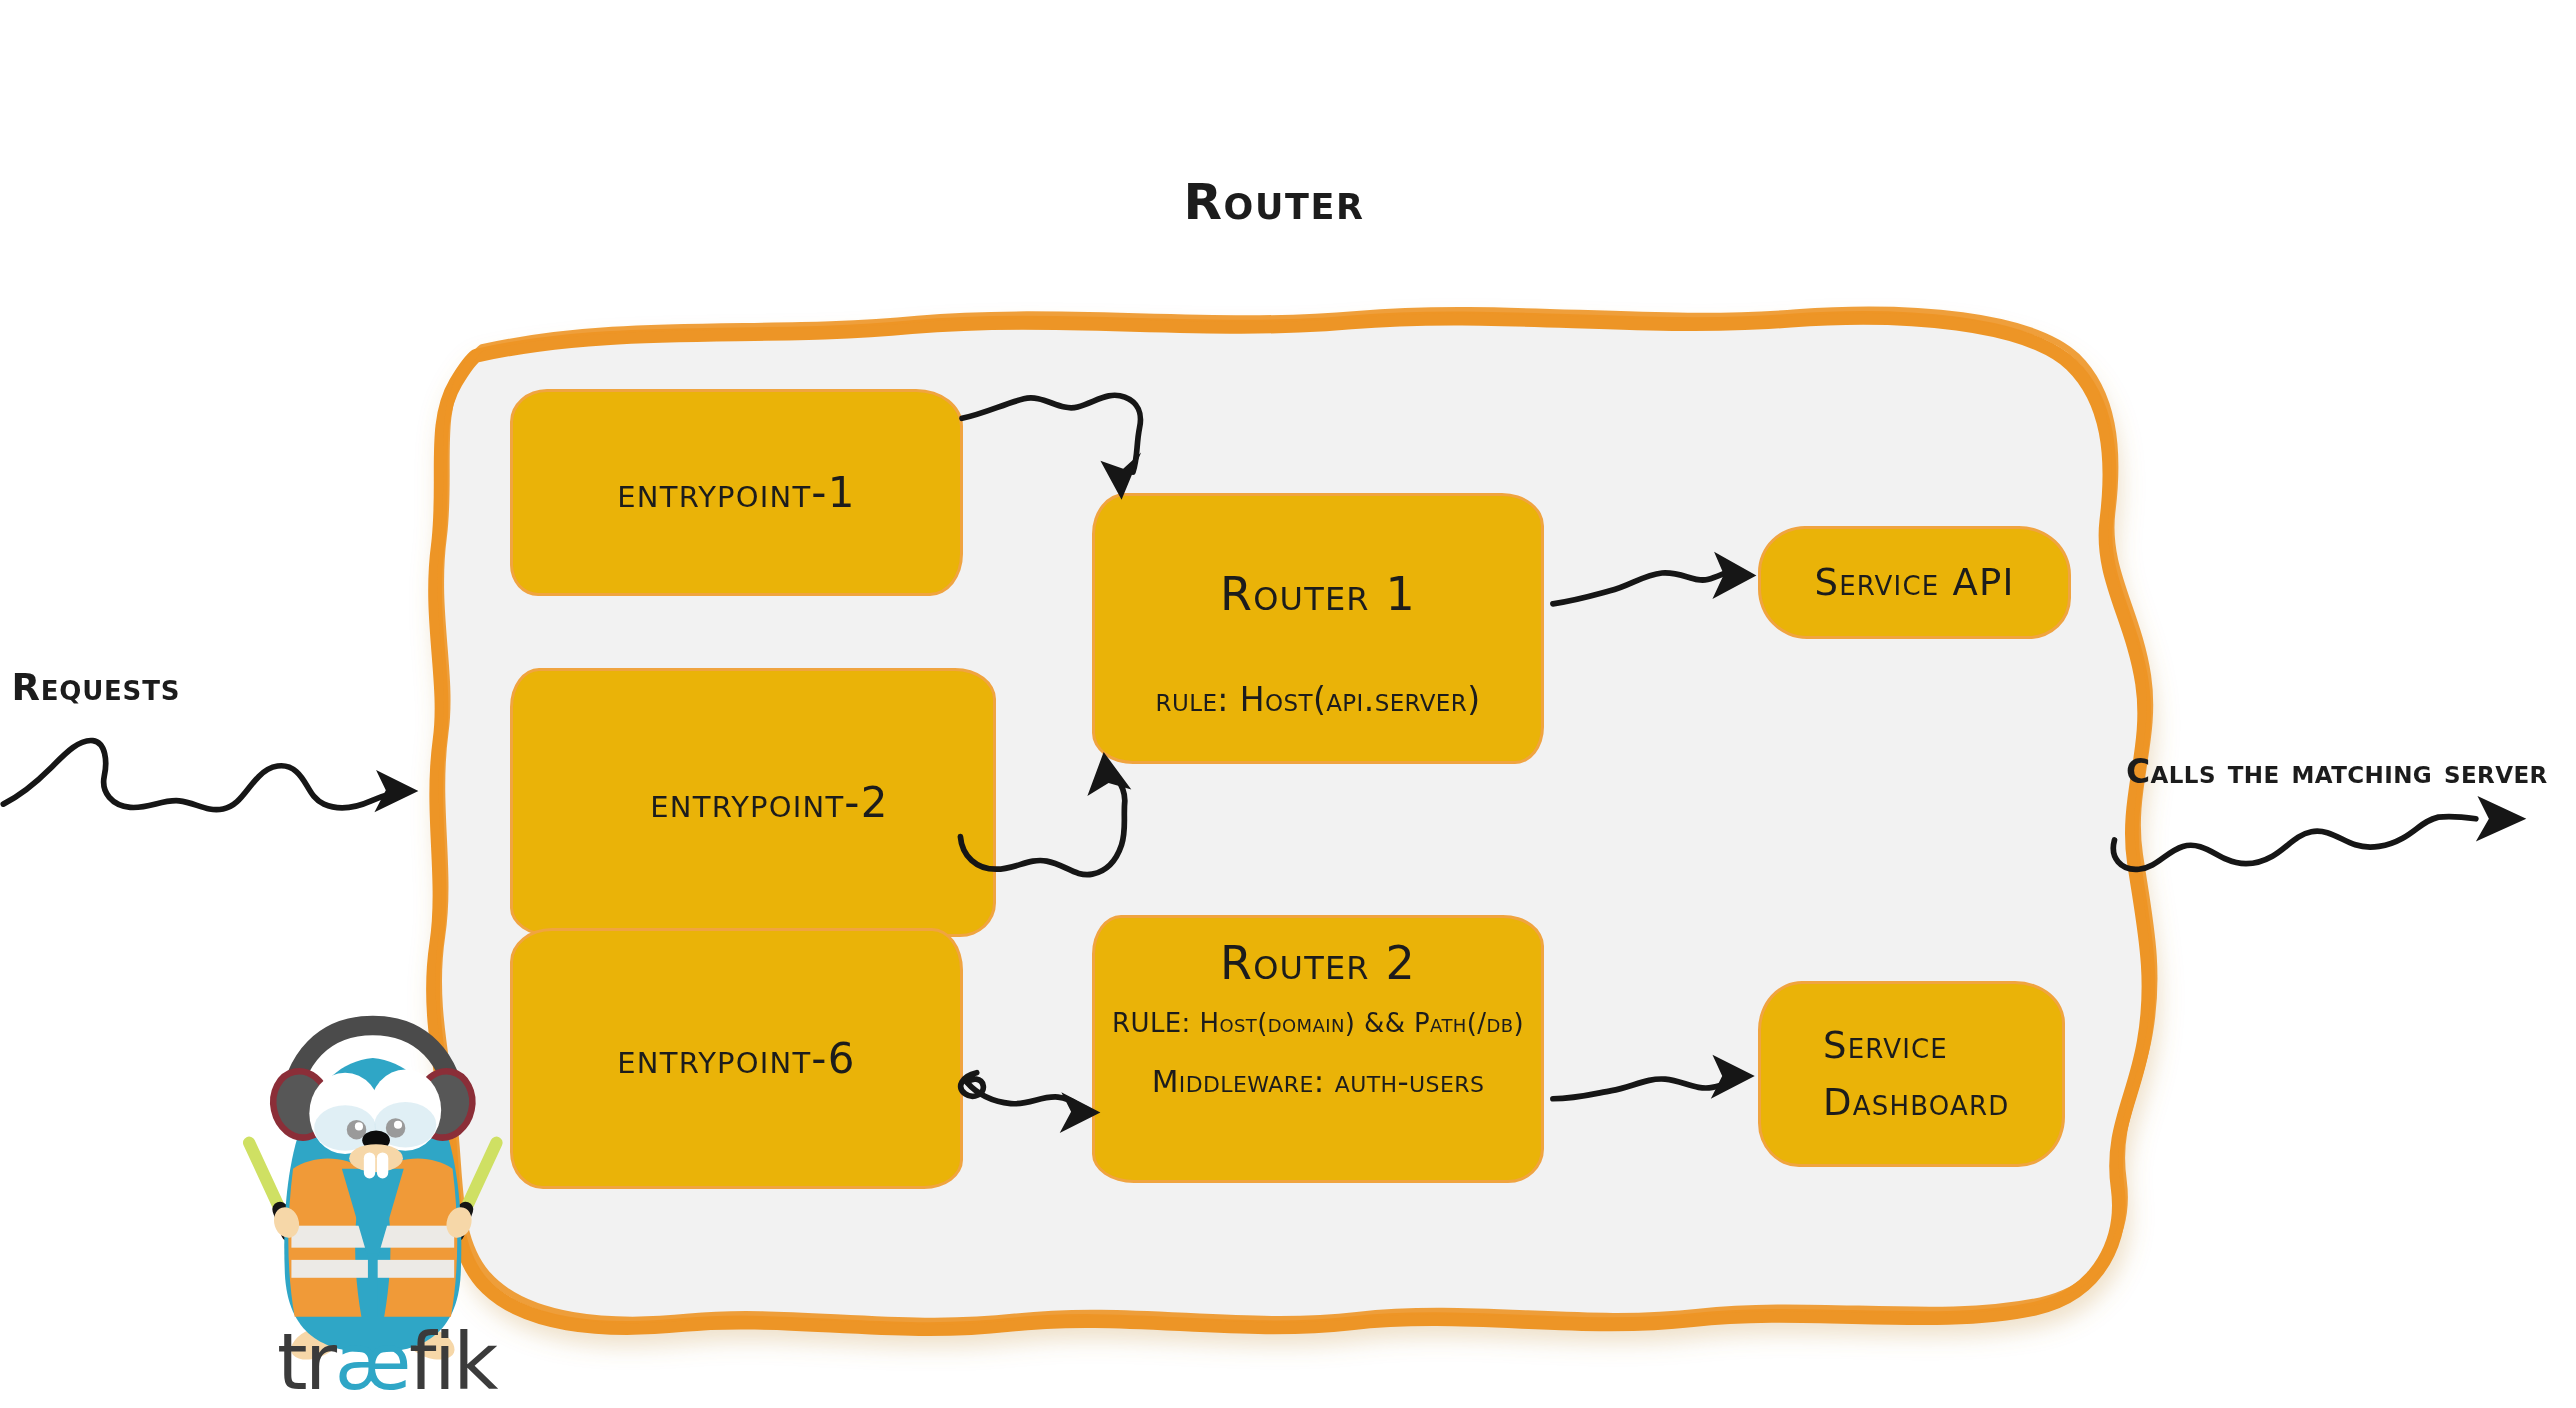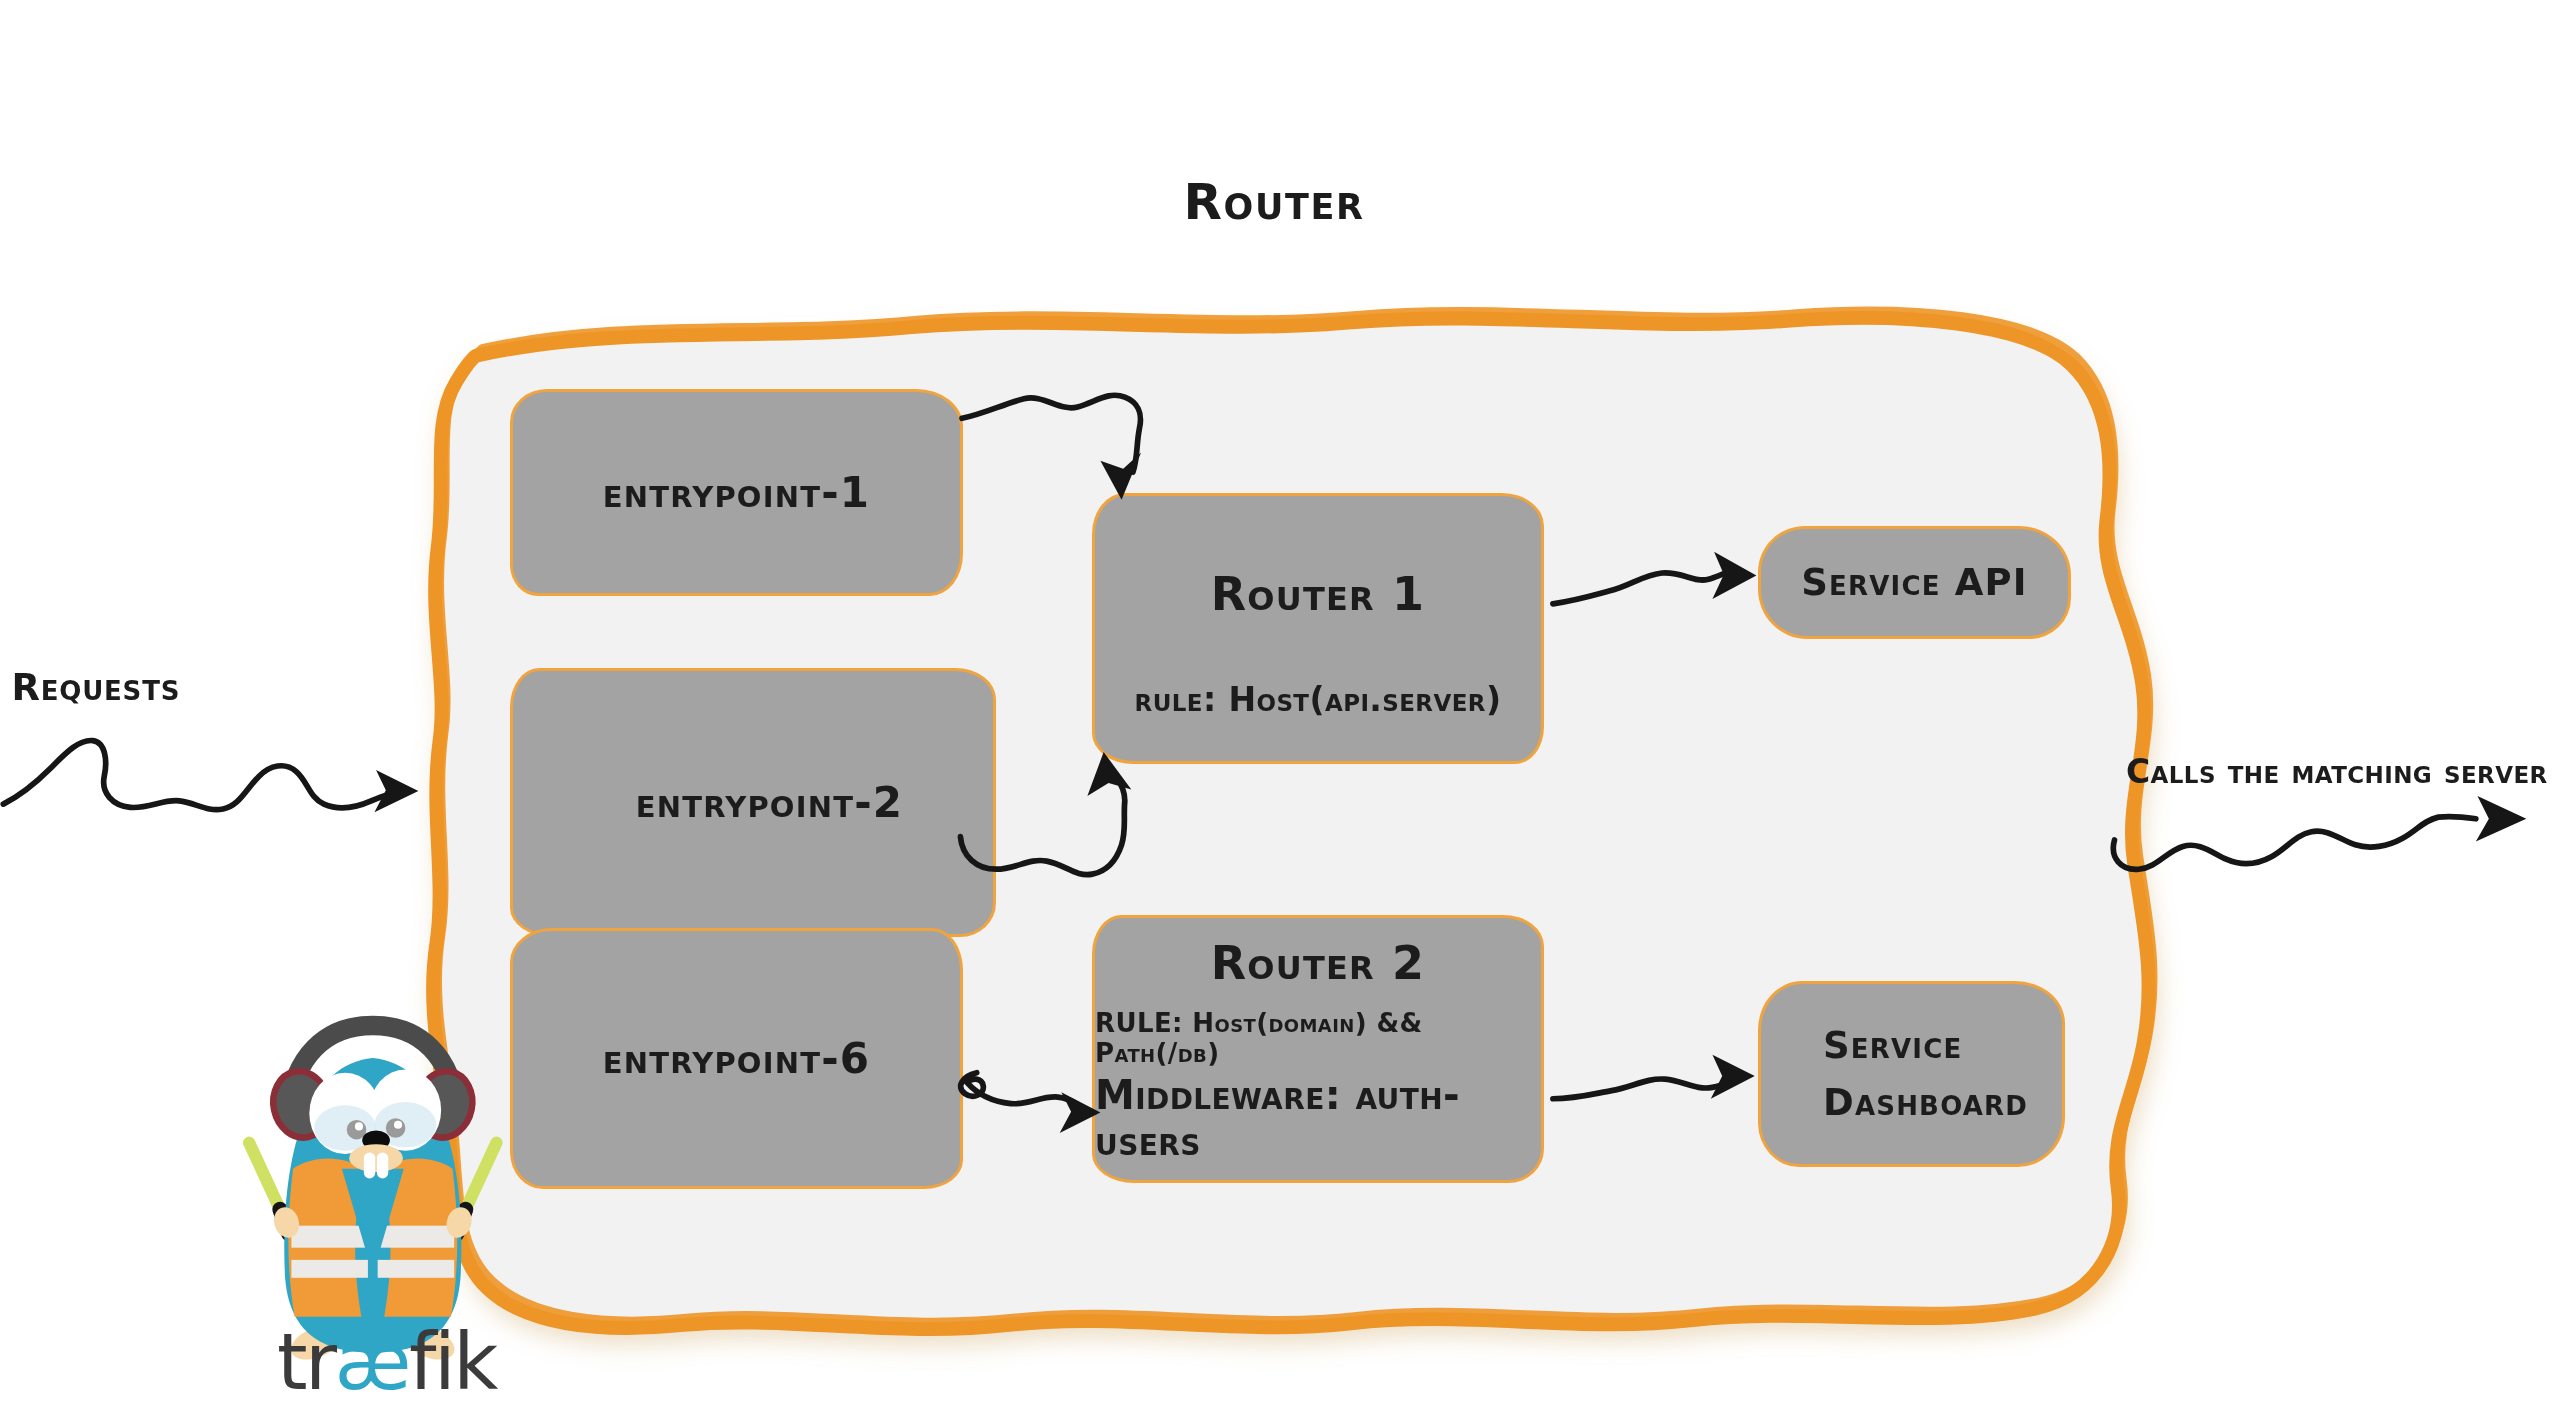--- a/index.html
+++ b/index.html
@@ -10,40 +10,40 @@
     color:#1c1c1c;
   }
   .layer{position:absolute;left:0;top:0;width:2576px;height:1408px;}
   #svg-under{z-index:1;}
   #svg-over{z-index:3;pointer-events:none;}
   .txt{position:absolute;font-variant-caps:small-caps;color:#1c1c1c;white-space:nowrap;z-index:4;}
   .title{left:1099px;top:173px;width:350px;text-align:center;font-size:50px;font-weight:600;letter-spacing:1.6px;}
   .requests-label{left:11.4px;top:666px;font-size:37px;font-weight:600;letter-spacing:0.8px;}
   .calls-label{left:2126px;top:752px;font-size:33px;font-weight:600;letter-spacing:0.4px;}
   .box{
-    position:absolute;z-index:2;background:#a3a3a3;border:3.3px solid #f0a440;
+    position:absolute;z-index:2;background:#eab308;border:3.3px solid #f0a440;
     display:flex;flex-direction:column;align-items:center;justify-content:center;
-    font-variant-caps:small-caps;font-weight:700;color:#1c1c1c;letter-spacing:1.2px;
+    font-variant-caps:small-caps;font-weight:400;color:#1c1c1c;letter-spacing:1.2px;
   }
   .r1{border-radius:37px 47px 33px 28px / 33px 37px 42px 31px;}
   .r2{border-radius:29px 41px 36px 42px / 39px 31px 34px 29px;}
   .r3{border-radius:42px 31px 39px 33px / 34px 42px 29px 37px;}
   .r4{border-radius:33px 42px 29px 41px / 41px 33px 37px 31px;}
   .r5{border-radius:47px 52px 42px 49px / 46px 49px 41px 50px;}
   .r6{border-radius:44px 50px 47px 41px / 49px 42px 50px 44px;}
   .ep{font-size:42px;}
   #ep1{left:510px;top:389px;width:447px;height:201px;}
   #ep2{left:510px;top:668px;width:447px;height:263px;padding-left:33px;}
   #ep3{left:510px;top:928px;width:447px;height:255px;}
   #router1{left:1092px;top:493px;width:452px;height:271px;justify-content:center;padding-top:28px;box-sizing:border-box;}
   #router2{left:1092px;top:915px;width:452px;height:268px;justify-content:flex-start;padding-top:18px;box-sizing:border-box;}
   .router-title{font-size:46px;}
   .router-rule1{font-size:33px;margin-top:59px;letter-spacing:0.4px;}
   .router2-rule{font-size:26px;margin-top:18px;letter-spacing:0.4px;}
-  .router2-mw{font-size:40px;margin-top:4px;letter-spacing:0.4px;}
+  .router2-mw{font-size:31px;margin-top:25px;letter-spacing:0.4px;}
   #serviceApi{left:1758px;top:526px;width:307px;height:107px;font-size:37px;}
   #serviceDash{left:1758px;top:981px;width:307px;height:186px;font-size:37px;align-items:flex-start;padding-left:62px;box-sizing:border-box;line-height:1.55;}
   .wordmark{
     position:absolute;left:244px;top:1320px;width:285px;height:88px;z-index:4;
     text-align:center;font-size:78px;line-height:85px;letter-spacing:-2.4px;
     font-weight:500;color:#3b3b3b;white-space:nowrap;
   }
   .wordmark .ae{color:#2fa6c6;}
 </style>
 </head>

